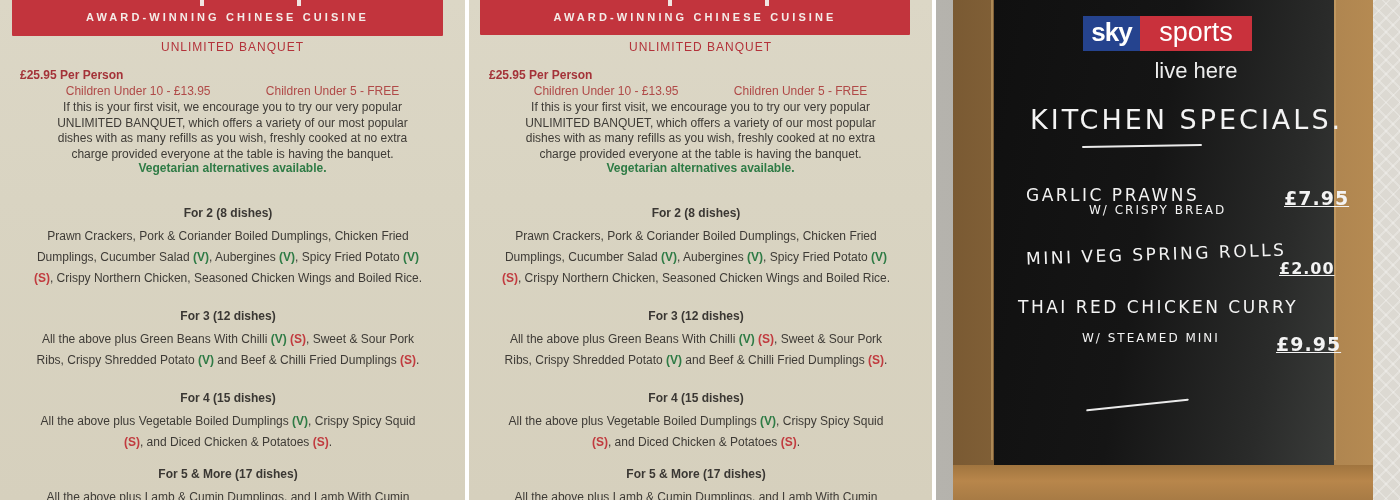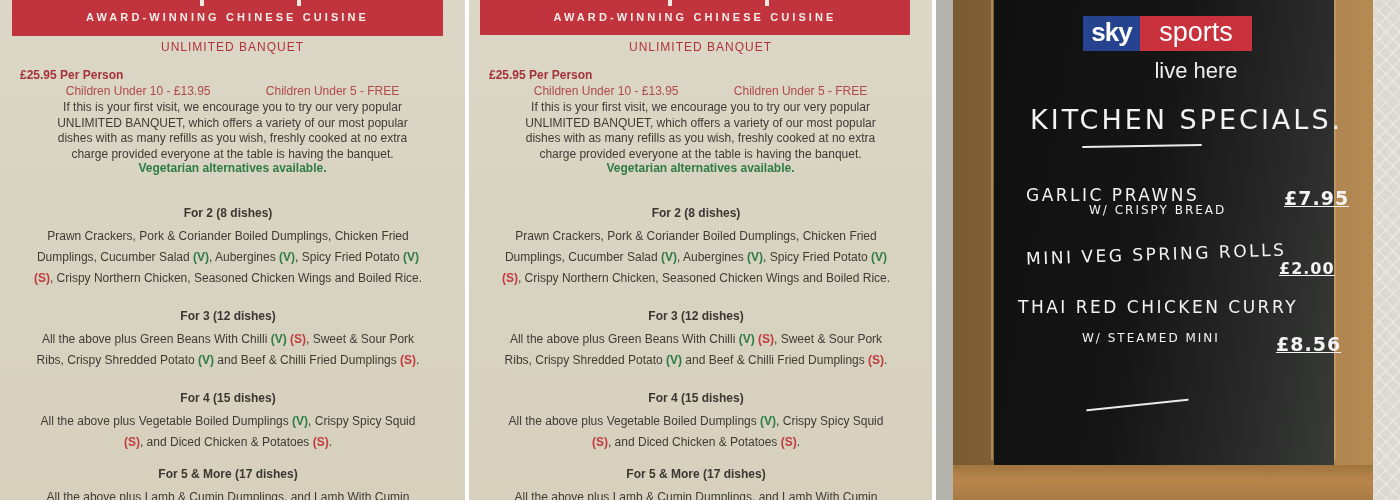--- a/index.html
+++ b/index.html
@@ -218,17 +218,17 @@
 
     <div class="chalk item" style="left:32px; top:185px;">GARLIC PRAWNS</div>
     <div class="chalk sub" style="left:95px; top:203px;">W/ CRISPY BREAD</div>
     <div class="chalk price" style="left:270px; top:187px;">£7.95</div>
 
     <div class="chalk item" style="left:32px; top:244px; transform:rotate(-2deg);">MINI VEG SPRING ROLLS</div>
     <div class="chalk price" style="left:265px; top:259px; font-size:16px;">£2.00</div>
 
     <div class="chalk item" style="left:24px; top:297px;">THAI RED CHICKEN CURRY</div>
     <div class="chalk sub" style="left:88px; top:331px;">W/ STEAMED MINI</div>
-    <div class="chalk price" style="left:262px; top:333px;">£8.56</div>
+    <div class="chalk price" style="left:262px; top:333px;">£9.95</div>
 
     <div class="underline" style="left:92px; top:404px; width:103px; transform:rotate(-6deg);"></div>
   </div>
 </div>
 
 </body></html>

